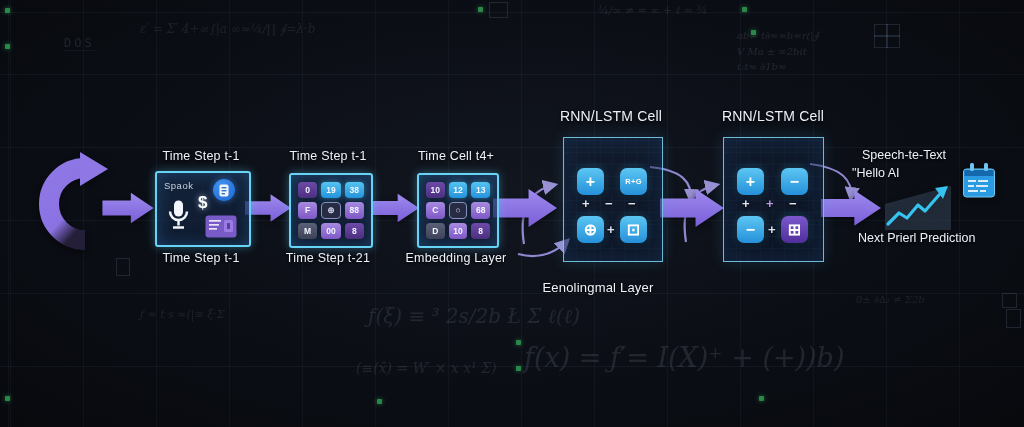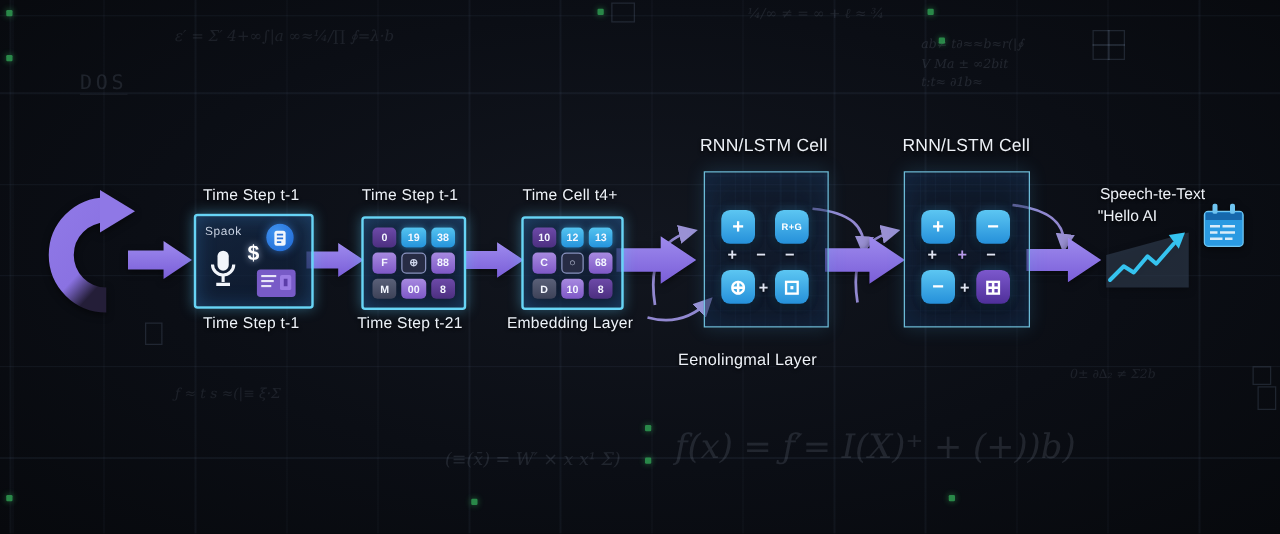--- a/index.html
+++ b/index.html
@@ -9,27 +9,27 @@
   .grid-overlay{position:absolute;inset:0;pointer-events:none;
     background-image:
       repeating-linear-gradient(0deg, rgba(130,160,205,0.07) 0 1px, transparent 1px 73px),
       repeating-linear-gradient(90deg, rgba(130,160,205,0.06) 0 1px, transparent 1px 73px);
     background-position:10px 13px;}
   
   .fx{position:absolute;color:#b9c7dd;font-family:"DejaVu Serif", serif;font-style:italic;white-space:pre-line;pointer-events:none;}
   .f0{left:140px;top:22px;font-size:12px;opacity:.10}
   .f1{left:598px;top:4px;font-size:11px;opacity:.11}
   .f2{left:737px;top:28px;font-size:10px;opacity:.13;line-height:1.55}
-  .f3{left:540px;top:342px;font-size:27px;opacity:.13}
+  .f3{left:524px;top:342px;font-size:27px;opacity:.13}
   .f4{left:368px;top:304px;font-size:20px;opacity:.12}
   .f5{left:356px;top:360px;font-size:14px;opacity:.12}
   .f6{left:140px;top:308px;font-size:11px;opacity:.10}
   .f7{left:856px;top:294px;font-size:10px;opacity:.10}
-  .badge-dos{position:absolute;left:64px;top:56px;font-family:"DejaVu Sans Mono",monospace;
-    font-size:16px;letter-spacing:3px;color:#aebdd6;opacity:.13;border-bottom:1px solid rgba(174,189,214,.5);}
+  .badge-dos{position:absolute;left:64px;top:36px;font-family:"DejaVu Sans Mono",monospace;
+    font-size:12px;letter-spacing:3px;color:#aebdd6;opacity:.13;border-bottom:1px solid rgba(174,189,214,.5);}
   .sq{position:absolute;border:1px solid rgba(150,175,210,.16);pointer-events:none;}
   .sq-grid{background-image:linear-gradient(0deg,transparent 46%,rgba(150,175,210,.16) 46% 54%,transparent 54%),
                             linear-gradient(90deg,transparent 46%,rgba(150,175,210,.16) 46% 54%,transparent 54%);}
   .dot{position:absolute;width:5px;height:5px;background:#2f9e52;border-radius:1px;opacity:.85;
     box-shadow:0 0 5px rgba(47,158,82,.8);}
   
   .lbl{position:absolute;width:130px;text-align:center;color:#eef2f8;font-size:12.5px;
     text-shadow:0 1px 3px rgba(0,0,0,.9);letter-spacing:.2px;}
   .lbl-lg{font-size:14px;width:140px;}
   
@@ -61,34 +61,35 @@
   
   .arr{position:absolute;filter:drop-shadow(0 2px 3px rgba(0,0,0,.5));}
   .connectors{position:absolute;inset:0;pointer-events:none;}
   
   .inbox-word{position:absolute;left:7px;top:7px;font-size:9.5px;color:#c9d2e2;letter-spacing:.5px;}
   .inbox-dollar{position:absolute;left:41px;top:20px;font-size:17px;font-weight:700;color:#fff;
     text-shadow:0 0 6px rgba(200,220,255,.7);}
   .circle-badge{position:absolute;left:56px;top:6px;width:22px;height:22px;border-radius:50%;
     background:radial-gradient(circle at 35% 30%, #3f93f0, #1f66d2);display:flex;align-items:center;
     justify-content:center;box-shadow:0 0 7px rgba(60,140,240,.6);}
-  .outlbl{position:absolute;text-align:center;color:#eef2f8;text-shadow:0 1px 3px rgba(0,0,0,.9);}
+  .outlbl{position:absolute;color:#eef2f8;text-shadow:0 1px 3px rgba(0,0,0,.9);}
 </style>
 </head>
 <body>
 
 <div class="canvas">
   <div class="grid-overlay"></div>
 
   <span class="fx f0">ε′ = Σ′  4+∞∫|a ∞≈¼∕∏   ∮=λ·b</span>
   <span class="fx f1">¼∕∞ ≠ = ∞ +   ℓ ≈ ¾</span>
   <span class="fx f2">ab≠ t∂≈≈b≈r(|∮
 V Ma ± ∞2bit
 t:t≈  ∂1b≈</span>
   <span class="fx f3">f(x) = ƒ′= I(X)⁺ + (+))b)</span>
+  <span class="fx f4">ƒ(ξ) ≡ ³ 2s∕2b  Ł Σ ℓ(ℓ)</span>
   <span class="fx f5">(≡(x̄) = W′ × x x¹ Σ)</span>
   <span class="fx f6">ƒ ≈ t s   ≈(|≡ ξ·Σ</span>
   <span class="fx f7">0± ∂∆₂ ≠ Σ2b</span>
   <span class="badge-dos">DOS</span>
 
   <div class="sq sq-grid" style="left:874px;top:24px;width:24px;height:22px;"></div>
   <div class="sq" style="left:489px;top:2px;width:17px;height:14px;"></div>
   <div class="sq" style="left:116px;top:258px;width:12px;height:16px;"></div>
   <div class="sq" style="left:1002px;top:293px;width:13px;height:13px;"></div>
   <div class="sq" style="left:1006px;top:309px;width:13px;height:17px;"></div>
@@ -258,13 +259,14 @@
     <rect x="22" y="1" width="4" height="8" rx="1.5" fill="#6fc4f0"></rect>
     <g fill="#e8f4fc" opacity="0.92">
       <rect x="6" y="18" width="8" height="2"></rect>
         <rect x="16" y="18" width="10" height="2"></rect>
       <rect x="6" y="23" width="6" height="2"></rect>
         <rect x="14" y="23" width="12" height="2"></rect>
       <rect x="6" y="28" width="10" height="2"></rect>
         <rect x="18" y="28" width="6" height="2"></rect>
     </g>
   </svg>
+  <div class="outlbl" style="left:858px;top:231px;width:132px;font-size:12.5px;">Next Prierl Prediction</div>
 </div>
 
 </body></html>

